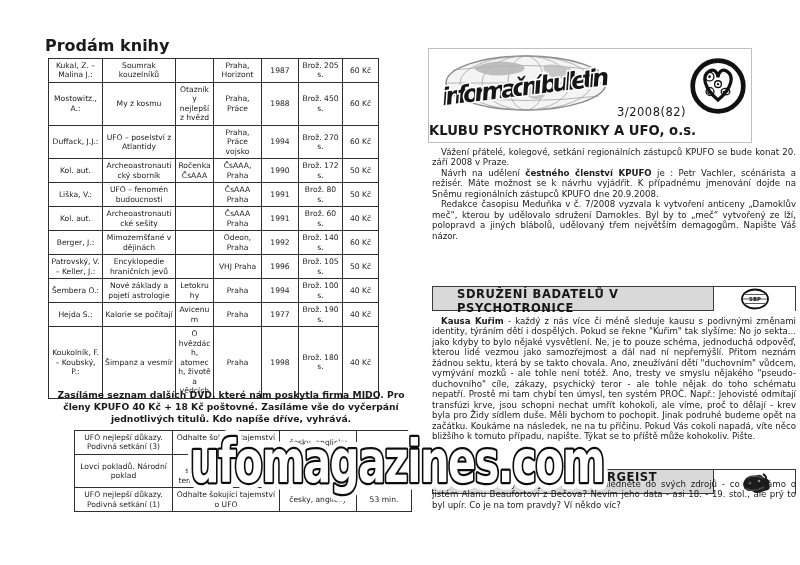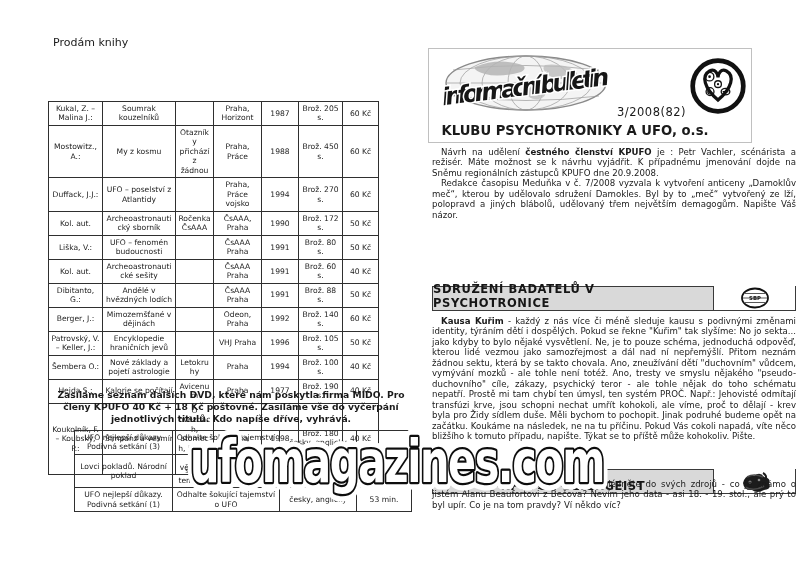--- a/index.html
+++ b/index.html
@@ -7,65 +7,65 @@
   body {
     position: relative;
     background: #ffffff;
     font-family: "DejaVu Sans", sans-serif;
     color: #1a1a1a;
     overflow: hidden;
   }
   .abs { position: absolute; }
 
   
-  #heading-books { left: 45px; top: 36px; font-size: 11px; font-weight: normal; margin-left: 8px; }
+  #heading-books { left: 45px; top: 36px; font-size: 16px; font-weight: bold; }
 
   table.doc-table {
     border-collapse: collapse;
     table-layout: fixed;
     font-size: 7.6px;
     line-height: 1.25;
     color: #1c1c1c;
   }
   table.doc-table td {
     border: 1px solid #2f2f2f;
     text-align: center;
     vertical-align: middle;
     padding: 2px 2px;
     overflow: hidden;
     word-wrap: break-word;
   }
-  #books-table { left: 48px; top: 58px; margin-top: 43px; }
+  #books-table { left: 48px; top: 58px; }
   #books-table table { width: 330px; }
   #dvd-intro {
     left: 45px; top: 389px; width: 372px;
     font-size: 9.2px; font-weight: bold; line-height: 1.28; text-align: center;
   }
   #dvd-table { left: 50px; top: 430px; padding-left: 24px; }
   #dvd-table table { width: 337px; }
 
   
   #masthead {
     left: 428px; top: 48px; width: 324px; height: 95px;
     border: 1px solid #c0c0c0; background: #fff;
   }
   #masthead-globe { position: absolute; left: 6px; top: 4px; }
   #masthead-issue { position: absolute; left: 188px; top: 56px; font-size: 11.5px; font-weight: normal; letter-spacing: .5px; }
-  #masthead-club  { position: absolute; left: 0; bottom: 4px; width: 292px; text-align: center; font-size: 13.2px; font-weight: bold; }
+  #masthead-club  { position: absolute; left: 0; bottom: 4px; width: 292px; font-size: 13.2px; font-weight: bold; }
   #masthead-logo  { position: absolute; right: 3px; top: 7px; }
 
   .bodytext { font-size: 8.6px; line-height: 10.45px; text-align: justify; }
   .bodytext p { text-indent: 9px; }
   #intro-paras { left: 432px; top: 147px; width: 364px; }
   #intro-paras p.gap { }
 
   .section-bar {
     left: 432px; width: 364px; height: 25px;
-    display: flex; align-items: flex-end;
-    border: 1px solid #3a3a3a; background: #d9d9d9;
+    display: flex; align-items: flex-start;
+    border: 1px solid #3a3a3a; background: #d9d9d9; padding-left: 24px;
   }
   .section-bar .bar-title {
     flex: 1; display: flex; align-items: center; justify-content: center;
     font-size: 11.5px; font-weight: bold; letter-spacing: .6px; color: #161616;
   }
   .section-bar .bar-logo {
     width: 82px; background: #ffffff; border-left: 1px solid #3a3a3a;
     display: flex; align-items: center; justify-content: center;
   }
   #bar-sbp  { top: 286px; }
@@ -109,21 +109,21 @@
           <td>Soumrak kouzelníků</td>
           <td></td>
           <td>Praha, Horizont</td>
           <td>1987</td>
           <td>Brož. 205 s.</td>
           <td>60 Kč</td>
         </tr>
         <tr>
           <td>Mostowitz., A.:</td>
           <td>My z kosmu</td>
-          <td>Otazníky přichází z žádnou</td>
+          <td>Otazníky nejlepší z hvězd</td>
           <td>Praha, Práce</td>
           <td>1988</td>
           <td>Brož. 450 s.</td>
           <td>60 Kč</td>
         </tr>
         <tr>
           <td>Duffack, J.J.:</td>
           <td>UFO – poselství z Atlantidy</td>
           <td></td>
           <td>Praha, Práce vojsko</td>
@@ -150,29 +150,20 @@
           <td>50 Kč</td>
         </tr>
         <tr>
           <td>Kol. aut.</td>
           <td>Archeoastronautické sešity</td>
           <td></td>
           <td>ČsAAA Praha</td>
           <td>1991</td>
           <td>Brož. 60 s.</td>
           <td>40 Kč</td>
-        </tr>
-        <tr>
-          <td>Dibitanto, G.:</td>
-          <td>Andělé v hvězdných lodích</td>
-          <td></td>
-          <td>ČsAAA Praha</td>
-          <td>1991</td>
-          <td>Brož. 88 s.</td>
-          <td>50 Kč</td>
         </tr>
         <tr>
           <td>Berger, J.:</td>
           <td>Mimozemšťané v dějinách</td>
           <td></td>
           <td>Odeon, Praha</td>
           <td>1992</td>
           <td>Brož. 140 s.</td>
           <td>60 Kč</td>
         </tr>
@@ -271,20 +262,21 @@
     <circle class="ink" cx="23.5" cy="38" r="4.2" stroke-width="1.4"></circle>
     <ellipse class="ink" cx="40" cy="38" rx="4.6" ry="3.4" stroke-width="1.4"></ellipse>
     <circle cx="23" cy="22" r="1.4" fill="#111"></circle>
     <circle cx="32" cy="30" r="1.2" fill="#111"></circle>
     <path class="ink" stroke-width="1.4" d="M22,36 q-2,3 1,5"></path>
     <path class="ink" stroke-width="1.4" d="M37,38 h6"></path>
   </svg>
 </div>
 
 <div id="intro-paras" class="abs bodytext">
+  <p>Vážení přátelé, kolegové, setkání regionálních zástupců KPUFO se bude konat 20. září 2008 v Praze.</p>
   <p class="gap"><span>Návrh na udělení </span><span class="lead-bold">čestného členství KPUFO</span><span> je : Petr Vachler, scénárista a režisér. Máte možnost se k návrhu vyjádřit. K případnému jmenování dojde na Sněmu regionálních zástupců KPUFO dne 20.9.2008.</span></p>
   <p class="gap">Redakce časopisu Meduňka v č. 7/2008 vyzvala k vytvoření anticeny „Damoklův meč“, kterou by udělovalo sdružení Damokles. Byl by to „meč“ vytvořený ze lží, polopravd a jiných blábolů, udělovaný třem největším demagogům.  Napište Váš názor.</p>
 </div>
 
 <div id="bar-sbp" class="abs section-bar">
   <div class="bar-title">SDRUŽENÍ BADATELŮ V PSYCHOTRONICE</div>
   <div class="bar-logo">
     <svg width="32" height="24" viewBox="0 0 32 24">
       <ellipse cx="16" cy="12" rx="13" ry="9.5" fill="#fff" stroke="#111" stroke-width="1.8"></ellipse>
       <path d="M4,12 H28 M6,7.5 H26 M6,16.5 H26" stroke="#111" stroke-width="0.7" fill="none"></path>

